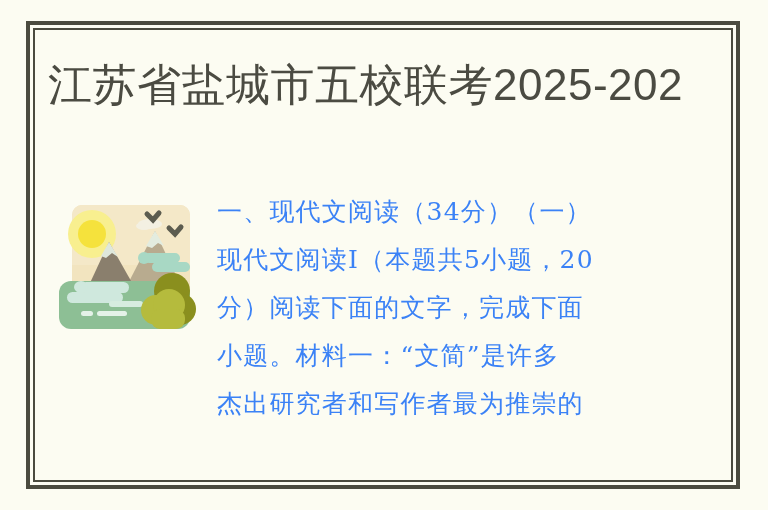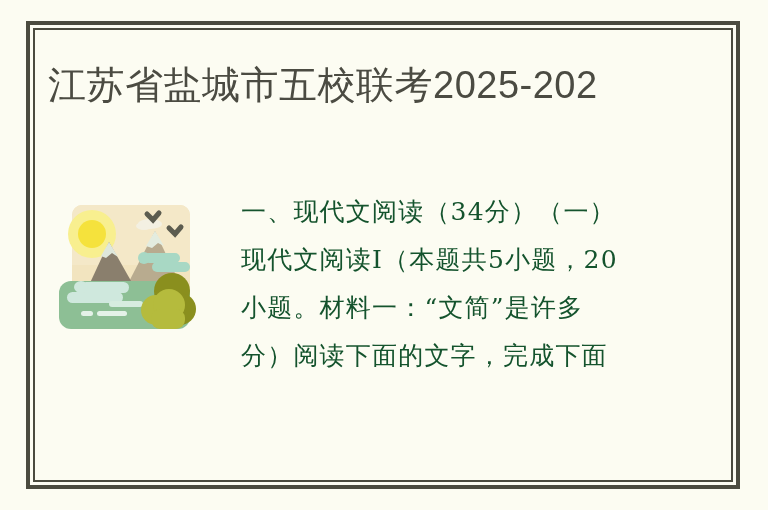--- a/index.html
+++ b/index.html
@@ -51,21 +51,21 @@
     width: 700px;
     height: 454px;
     box-sizing: border-box;
   }
 
   .doc-title {
     position: absolute;
     left: 15px;
     top: 28px;
     width: 660px;
-    font-size: 38px;
+    font-size: 44px;
     line-height: 58px;
     letter-spacing: 0.5px;
     color: #4b4b42;
     font-weight: 400;
     white-space: nowrap;
     overflow: hidden;
   }
   .doc-title .tline {
     display: block;
     white-space: nowrap;
@@ -88,24 +88,24 @@
   }
   .thumb svg {
     display: block;
     width: 146px;
     height: 164px;
   }
 
   
   .excerpt {
     position: absolute;
-    left: 208px;
+    left: 184px;
     top: 0px;
     width: 424px;
-    color: #14532d;
+    color: #3b82f6;
     font-family: "DejaVu Serif", "Liberation Serif", serif;
     font-size: 25px;
     line-height: 48px;
     letter-spacing: 1.2px;
   }
   .excerpt .eline {
     display: block;
     white-space: nowrap;
     overflow: hidden;
   }
@@ -197,19 +197,20 @@
           </g>
           <g fill="none" stroke="#5c5c4f" stroke-width="5" stroke-linecap="round">
             <path d="M118 35 L124 41 L130 34"></path>
           </g>
         </svg>
       </div>
 
       <div class="excerpt">
         <span class="eline">一、现代文阅读（34分）（一）</span>
         <span class="eline">现代文阅读Ⅰ（本题共5小题，20</span>
+        <span class="eline">分）阅读下面的文字，完成下面</span>
         <span class="eline">小题。材料一：“文简”是许多</span>
-        <span class="eline">分）阅读下面的文字，完成下面</span>
+        <span class="eline">杰出研究者和写作者最为推崇的</span>
       </div>
 
     </div>
   </div>
 </div>
 
 </body></html>

